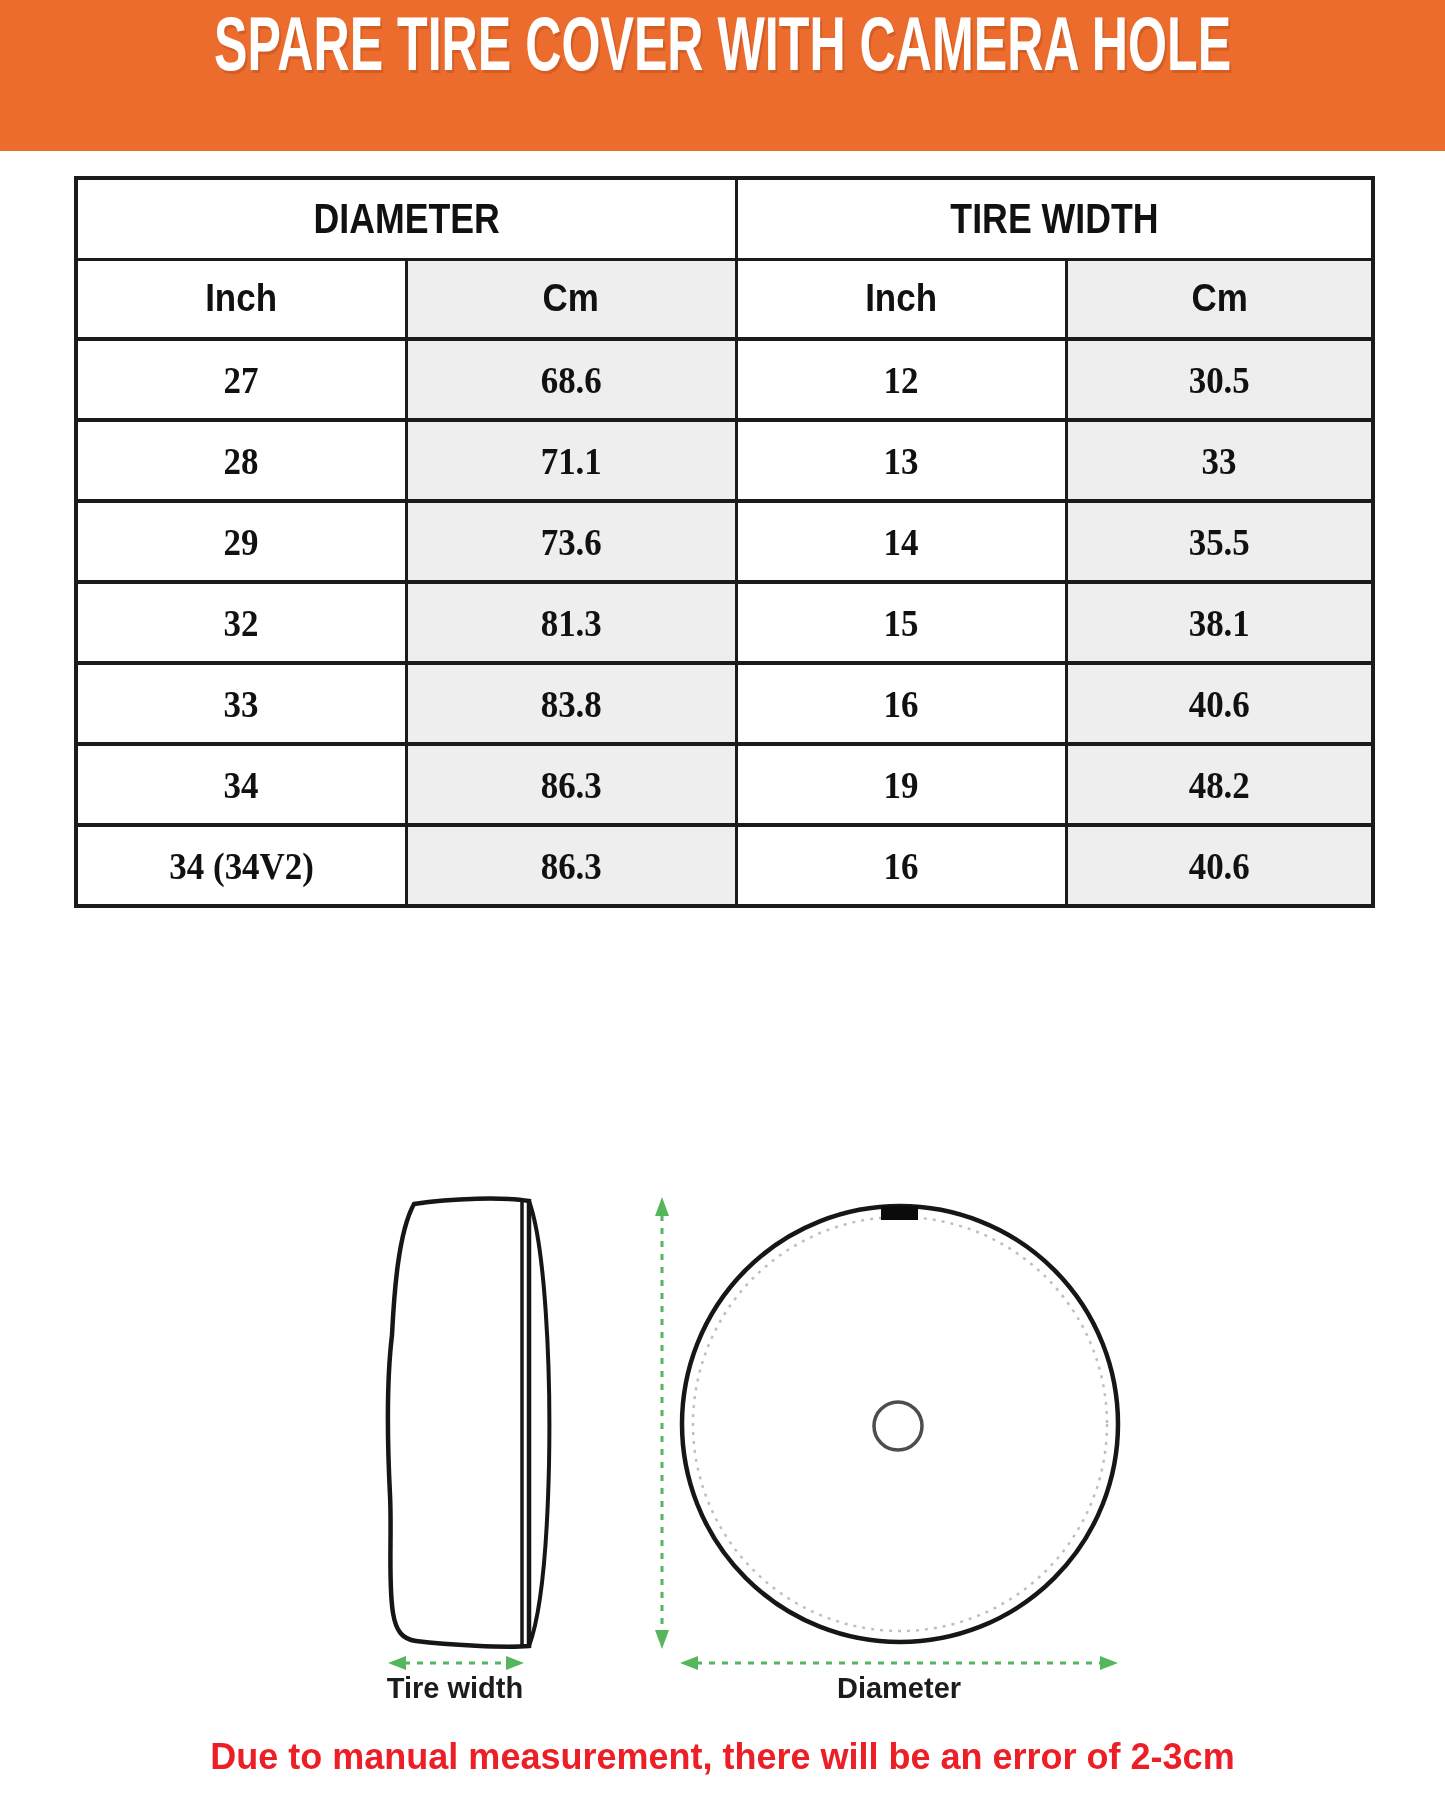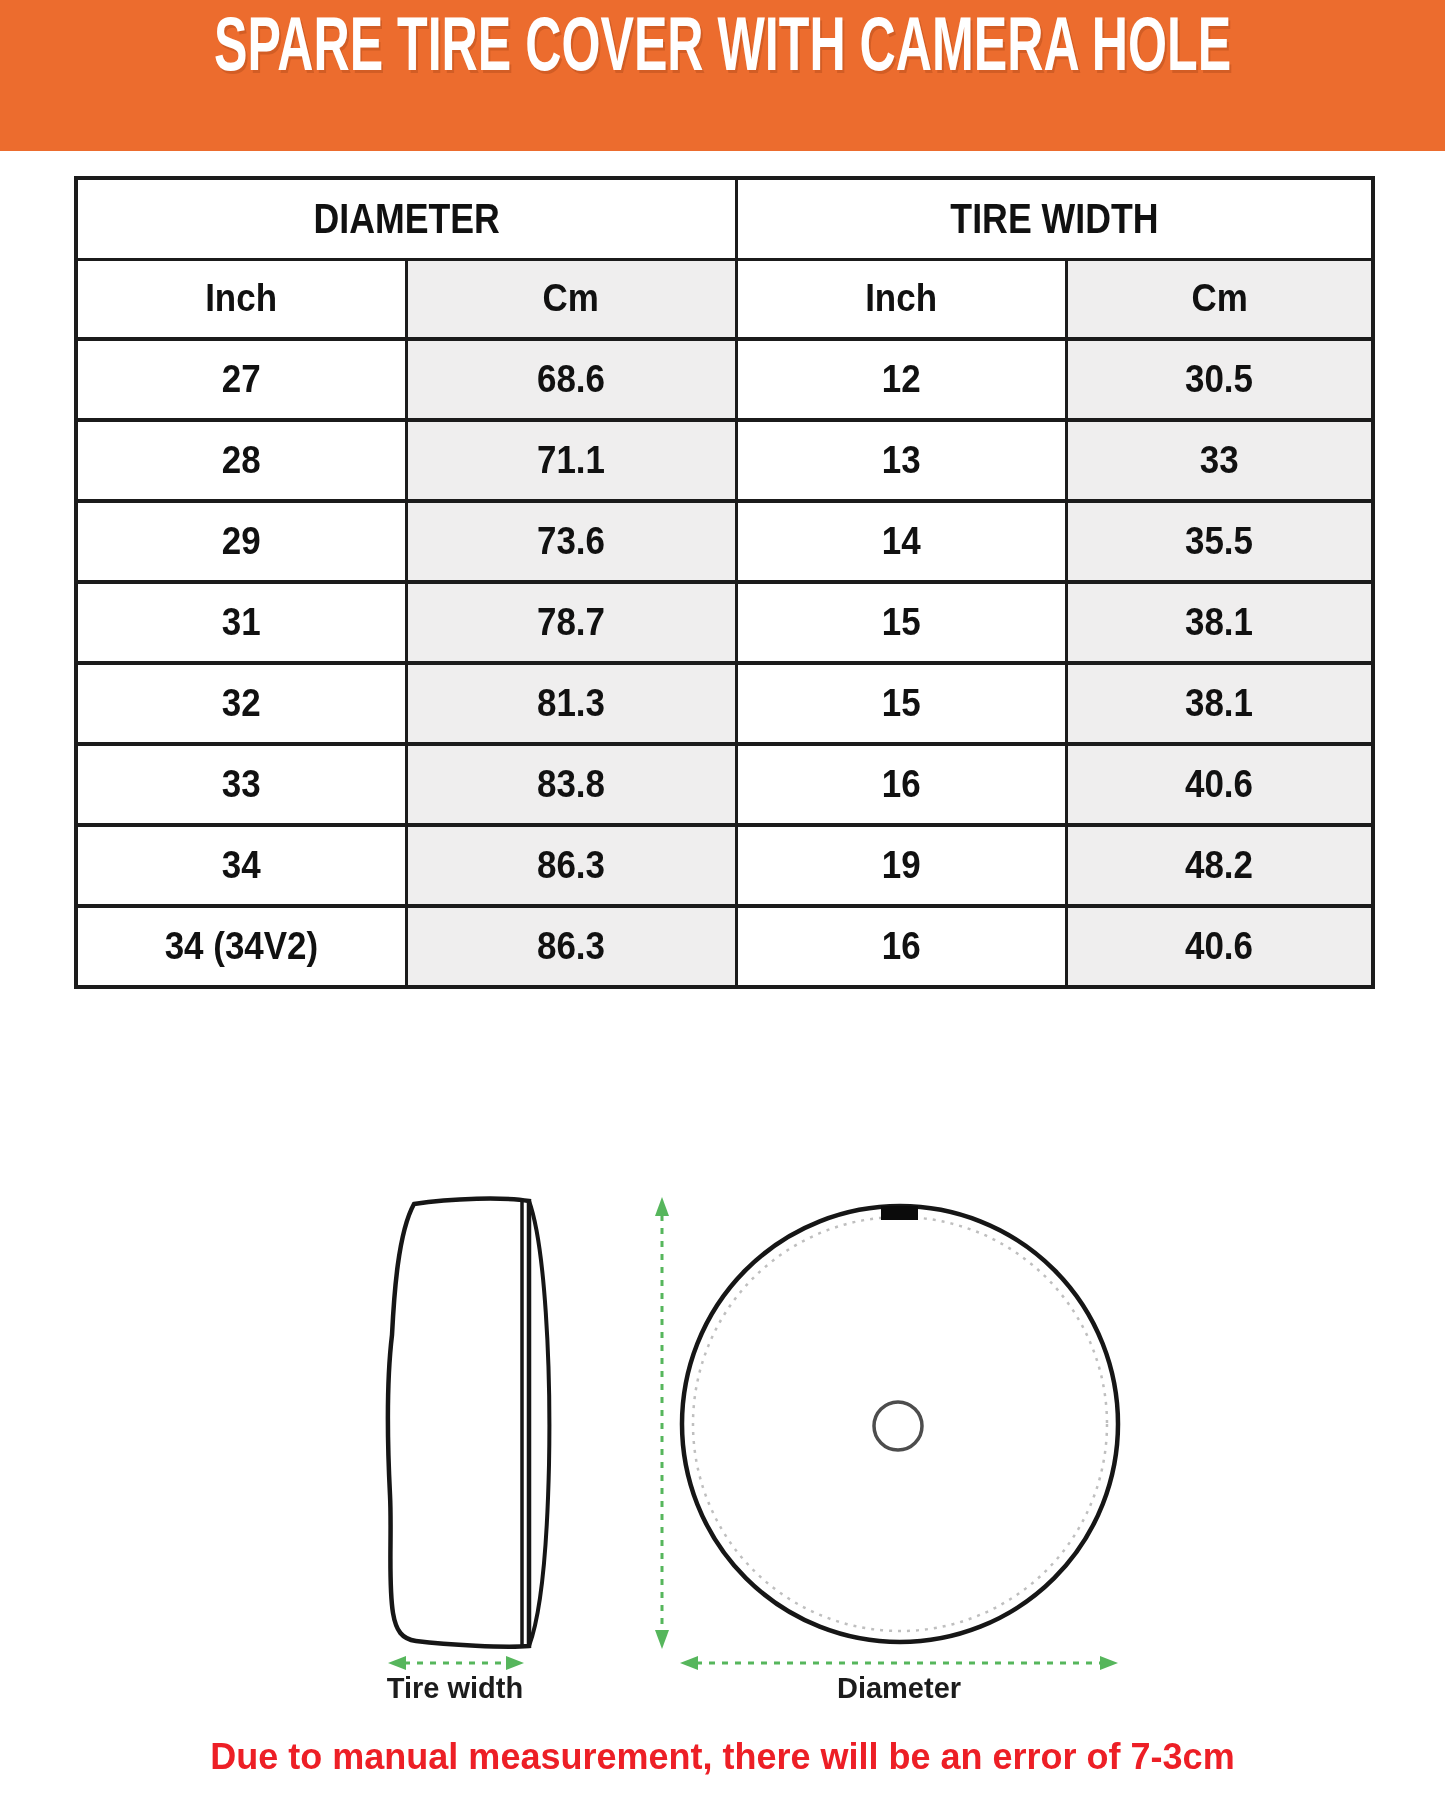--- a/index.html
+++ b/index.html
@@ -18,21 +18,21 @@
   .banner h1{color:var(--banner-text);font-size:76px;font-weight:bold;white-space:nowrap;
              transform:scaleX(0.66);transform-origin:center;letter-spacing:0;
              text-shadow:3px 3px 0 rgba(150,60,15,0.30);}
 
   
   table.size{position:absolute;left:74px;top:176px;width:1297px;border-collapse:collapse;
              background:#fff;table-layout:fixed;}
   table.size{border:4px solid var(--table-border);}
   table.size th,table.size td{border:3px solid var(--table-border);text-align:center;vertical-align:middle;
              color:#111;font-weight:bold;}
-  table.size td{border-top-width:4px;border-bottom-width:4px;}
+  table.size td{border-top-width:4px;border-bottom-width:4px;font-family:Liberation Serif, serif;}
   tr.grp th{height:81px;font-size:42px;background:#fff;}
   tr.colhead th{height:80px;font-size:38px;margin-top:28px;}
   tr.data td{height:81px;font-size:38px;}
   .cm{background:var(--cm-col-bg);}
   .cnd{display:inline-block;transform:scaleX(0.92);transform-origin:center;white-space:nowrap;}
   tr.grp .cnd{transform:scaleX(0.85);}
 
   
   .diagram-svg{position:absolute;left:0;top:1185px;width:1445px;height:530px;}
   .outline{stroke:var(--outline);fill:#fff;}
@@ -88,26 +88,20 @@
         <td><span class="cnd">28</span></td>
         <td class="cm"><span class="cnd">71.1</span></td>
         <td><span class="cnd">13</span></td>
         <td class="cm"><span class="cnd">33</span></td>
       </tr>
       <tr class="data">
         <td><span class="cnd">29</span></td>
         <td class="cm"><span class="cnd">73.6</span></td>
         <td><span class="cnd">14</span></td>
         <td class="cm"><span class="cnd">35.5</span></td>
-      </tr>
-      <tr class="data">
-        <td><span class="cnd">31</span></td>
-        <td class="cm"><span class="cnd">78.7</span></td>
-        <td><span class="cnd">15</span></td>
-        <td class="cm"><span class="cnd">38.1</span></td>
       </tr>
       <tr class="data">
         <td><span class="cnd">32</span></td>
         <td class="cm"><span class="cnd">81.3</span></td>
         <td><span class="cnd">15</span></td>
         <td class="cm"><span class="cnd">38.1</span></td>
       </tr>
       <tr class="data">
         <td><span class="cnd">33</span></td>
         <td class="cm"><span class="cnd">83.8</span></td>
@@ -166,15 +160,15 @@
     <g>
       <line class="arrow-line" stroke-width="3" x1="696" y1="478" x2="1102" y2="478"></line>
       <polygon class="arrow-head" points="680,478 698,471 698,485"></polygon>
       <polygon class="arrow-head" points="1118,478 1100,471 1100,485"></polygon>
     </g>
   </svg>
 
   <div class="dim-label label-tirewidth">Tire width</div>
   <div class="dim-label label-diameter">Diameter</div>
 
-  <div class="note">Due to manual measurement, there will be an error of 7-3cm</div>
+  <div class="note">Due to manual measurement, there will be an error of 2-3cm</div>
 
 </div>
 
 </body></html>

